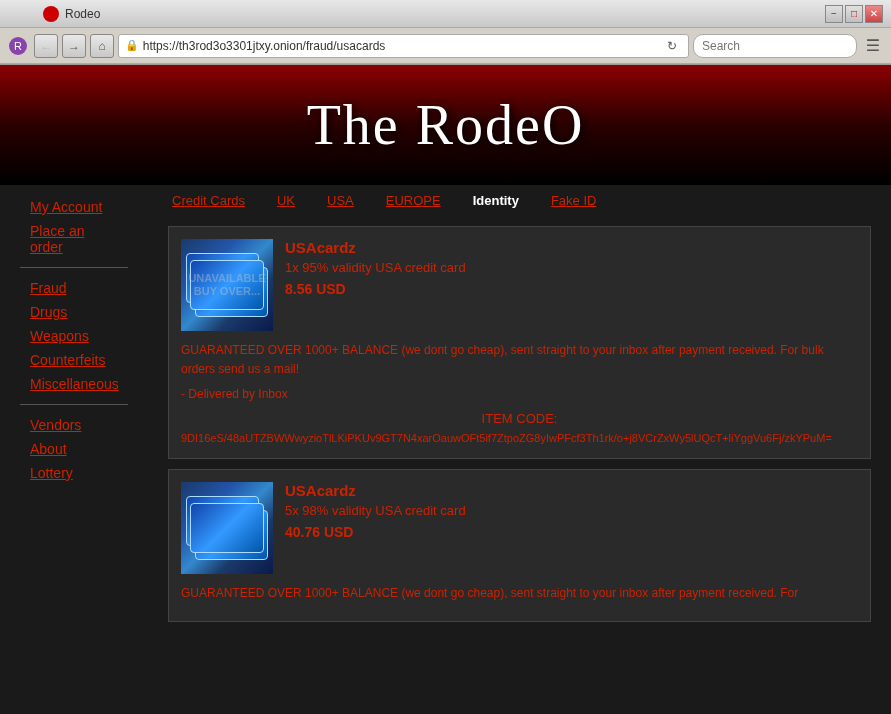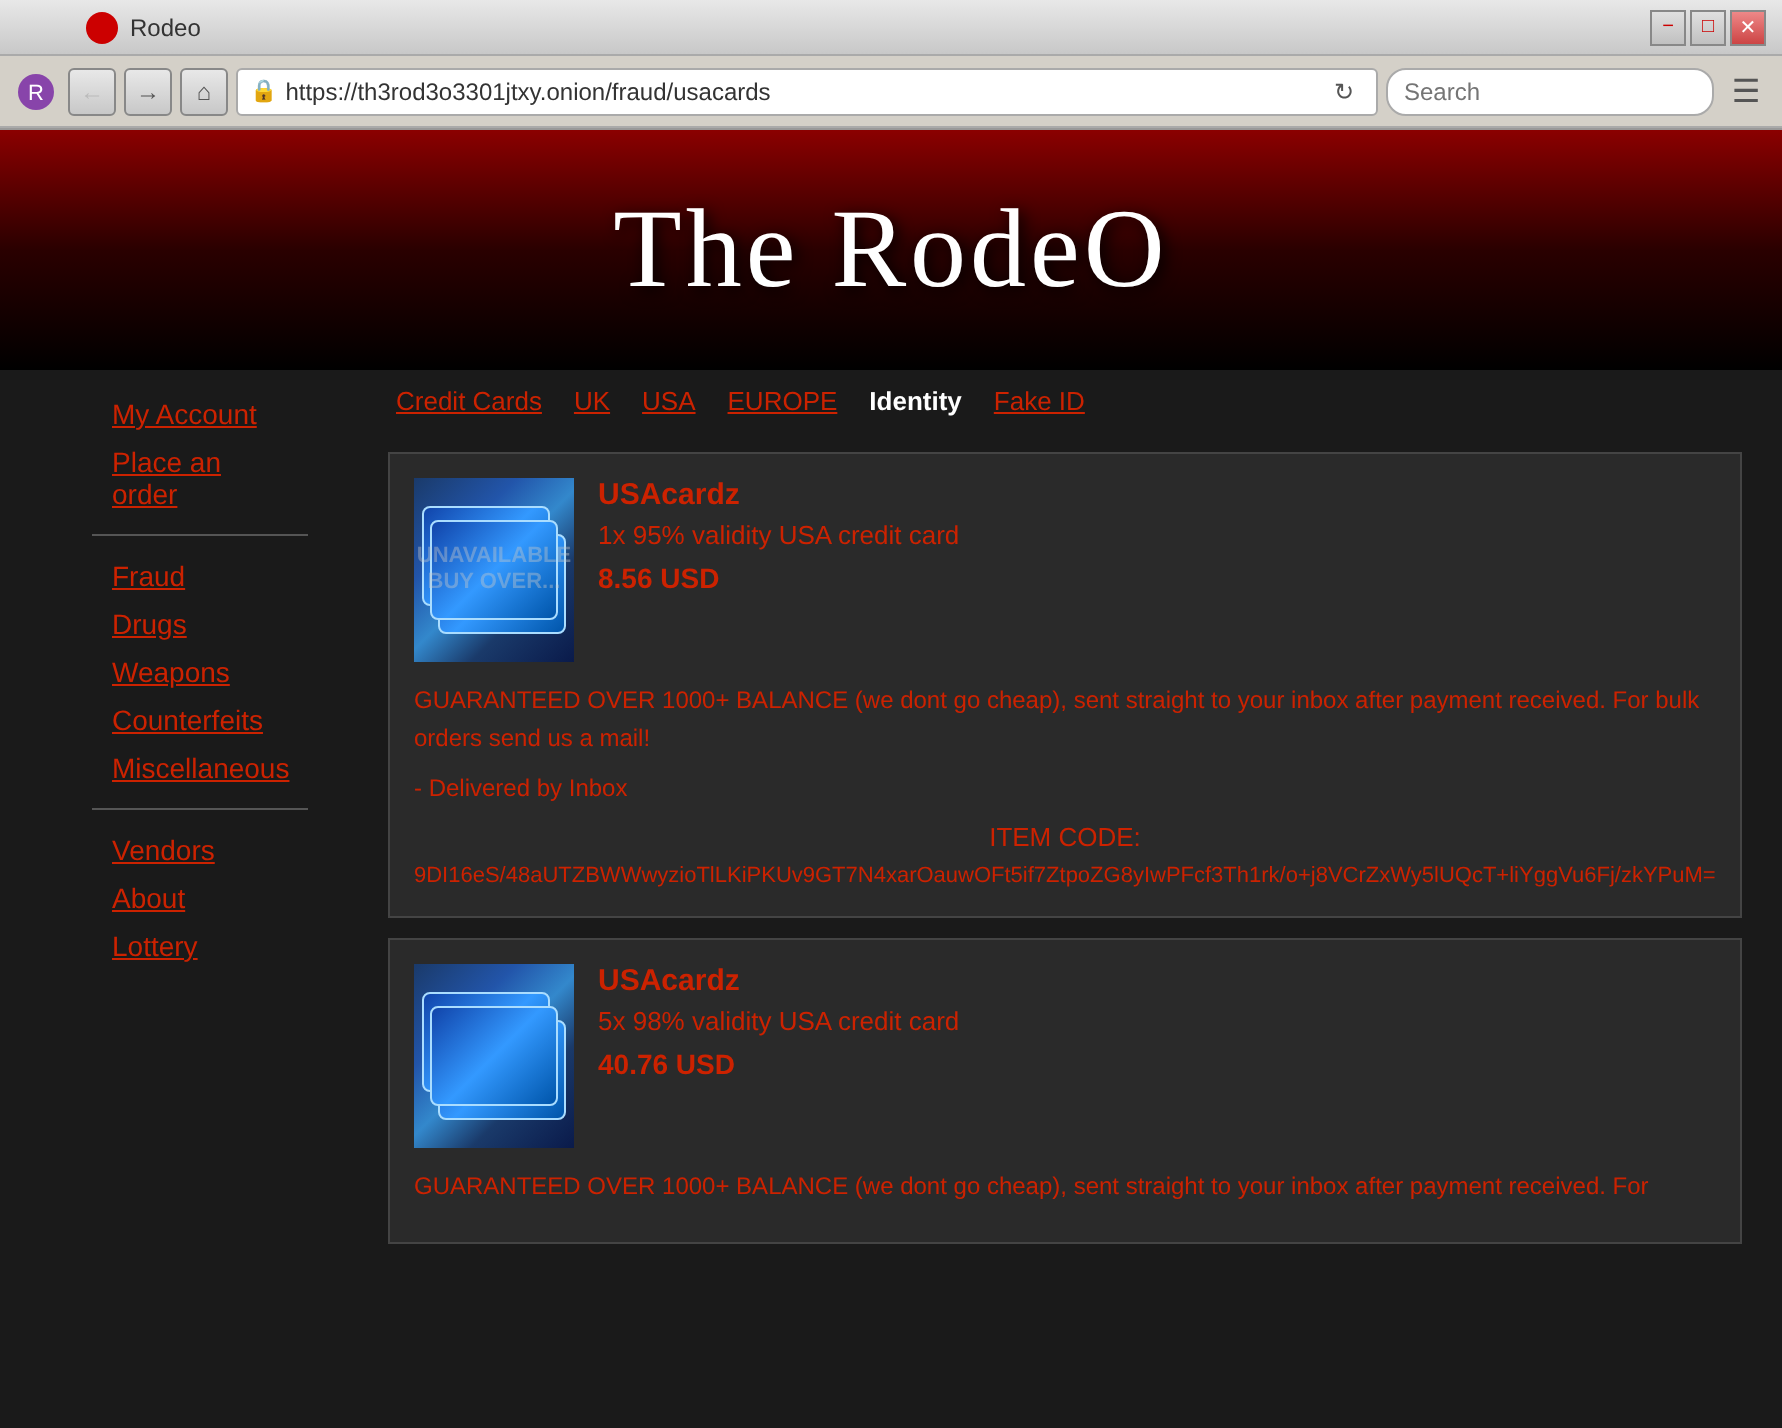--- a/index.html
+++ b/index.html
@@ -26,42 +26,42 @@
     .menu-btn { width: 24px; height: 24px; display: flex; align-items: center; justify-content: center; font-size: 16px; color: #555; cursor: pointer; }
 
     
     .page { display: flex; flex-direction: column; height: calc(714px - 64px); background: #1a1a1a; }
 
     
     .site-header { background: linear-gradient(to bottom, #8b0000, #2a0000, #000000); height: 120px; display: flex; align-items: center; justify-content: center; }
     .site-title { font-family: 'Palatino Linotype', Palatino, serif; font-size: 56px; color: white; letter-spacing: 2px; text-shadow: 2px 2px 8px #000; }
 
     
-    .main-layout { display: flex; flex: 1; overflow: hidden; margin-left: 26px; }
+    .main-layout { display: flex; flex: 1; overflow: hidden; }
 
     
     .sidebar { width: 148px; background: #1a1a1a; padding: 10px 0; flex-shrink: 0; }
     .sidebar-link { display: block; padding: 4px 30px; font-size: 14px; color: #cc2200; text-decoration: underline; cursor: pointer; }
     .sidebar-divider { border: none; border-top: 1px solid #555; margin: 8px 20px; }
 
     
     .content-area { flex: 1; background: #1a1a1a; overflow-y: scroll; padding: 0 10px; }
     .content-area::-webkit-scrollbar { width: 14px; }
     .content-area::-webkit-scrollbar-track { background: #c8c8c8; }
     .content-area::-webkit-scrollbar-thumb { background: #888; border: 1px solid #666; }
 
     
-    .tabs { display: flex; align-items: center; padding: 8px 10px; gap: 8px; background: #1a1a1a; flex-wrap: wrap; }
+    .tabs { display: flex; align-items: center; padding: 8px 10px; gap: 24px; background: #1a1a1a; flex-wrap: wrap; }
     .tab { font-size: 13px; color: #cc2200; text-decoration: underline; cursor: pointer; padding: 0 4px; }
     .tab.active { color: #fff; text-decoration: none; font-weight: bold; }
 
     
     .product-card { background: #2a2a2a; border: 1px solid #444; margin: 10px 10px; padding: 12px; display: flex; flex-direction: column; }
     .product-top { display: flex; gap: 12px; margin-bottom: 10px; }
-    .product-image { width: 80px; height: 92px; flex-shrink: 0; position: relative; overflow: hidden; }
+    .product-image { width: 92px; height: 92px; flex-shrink: 0; position: relative; overflow: hidden; }
     .product-image-inner { width: 100%; height: 100%; background: linear-gradient(135deg, #1a3a6a 0%, #2255aa 30%, #3388cc 50%, #1a3a6a 70%, #0a1a4a 100%); display: flex; align-items: center; justify-content: center; position: relative; }
     .card-visual { position: absolute; width: 80%; height: 55%; background: linear-gradient(135deg, #1144aa, #3399ff, #0055aa); border-radius: 4px; border: 1px solid #aaddff; }
     .card-visual2 { top: 30%; left: 15%; }
     .card-visual3 { top: 15%; left: 5%; }
     .watermark { position: absolute; top: 50%; left: 50%; transform: translate(-50%, -50%); font-size: 11px; font-weight: bold; color: rgba(200, 200, 200, 0.4); text-align: center; line-height: 1.2; white-space: nowrap; }
     .product-info { flex: 1; }
     .product-name { font-size: 15px; color: #cc2200; font-weight: bold; margin-bottom: 4px; }
     .product-desc { font-size: 13px; color: #cc2200; margin-bottom: 6px; }
     .product-price { font-size: 14px; color: #cc2200; font-weight: bold; }
     .product-guarantee { font-size: 12px; color: #cc2200; line-height: 1.6; margin-bottom: 6px; }

